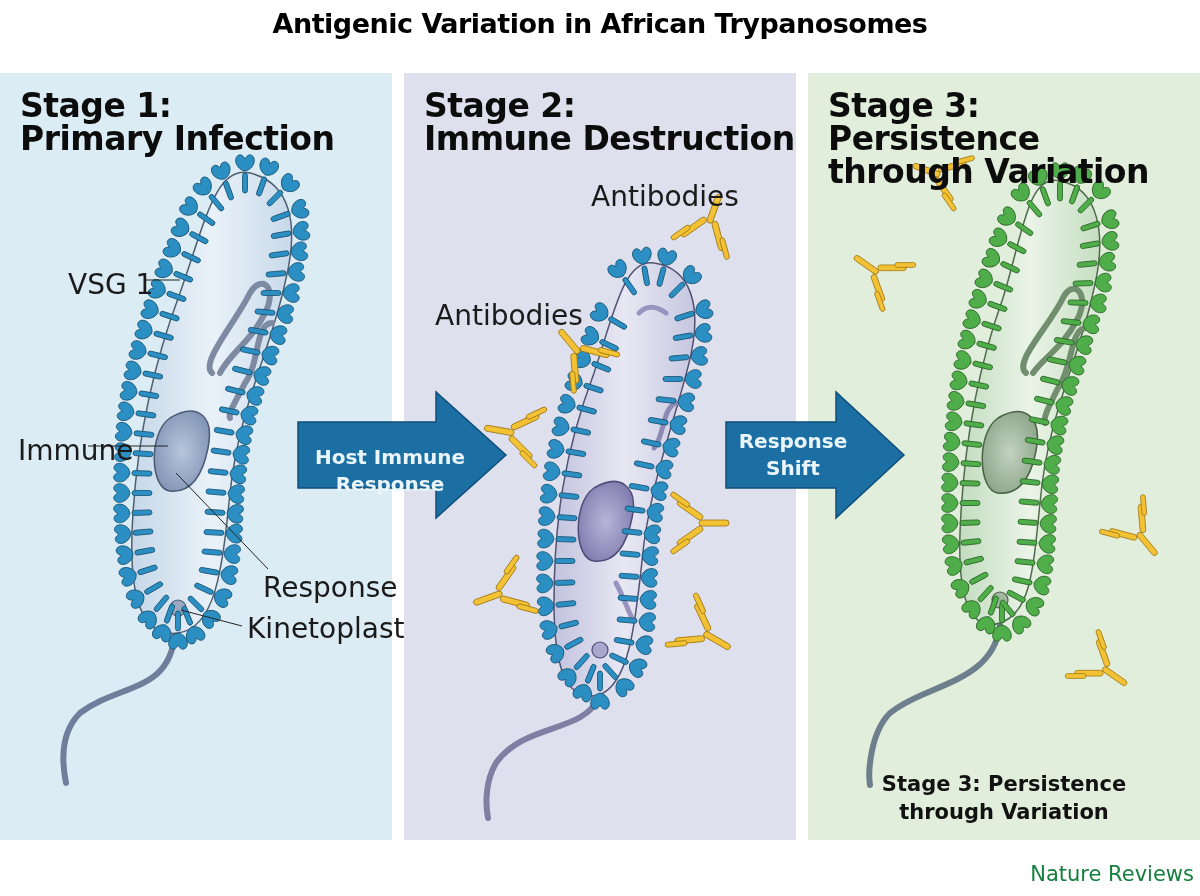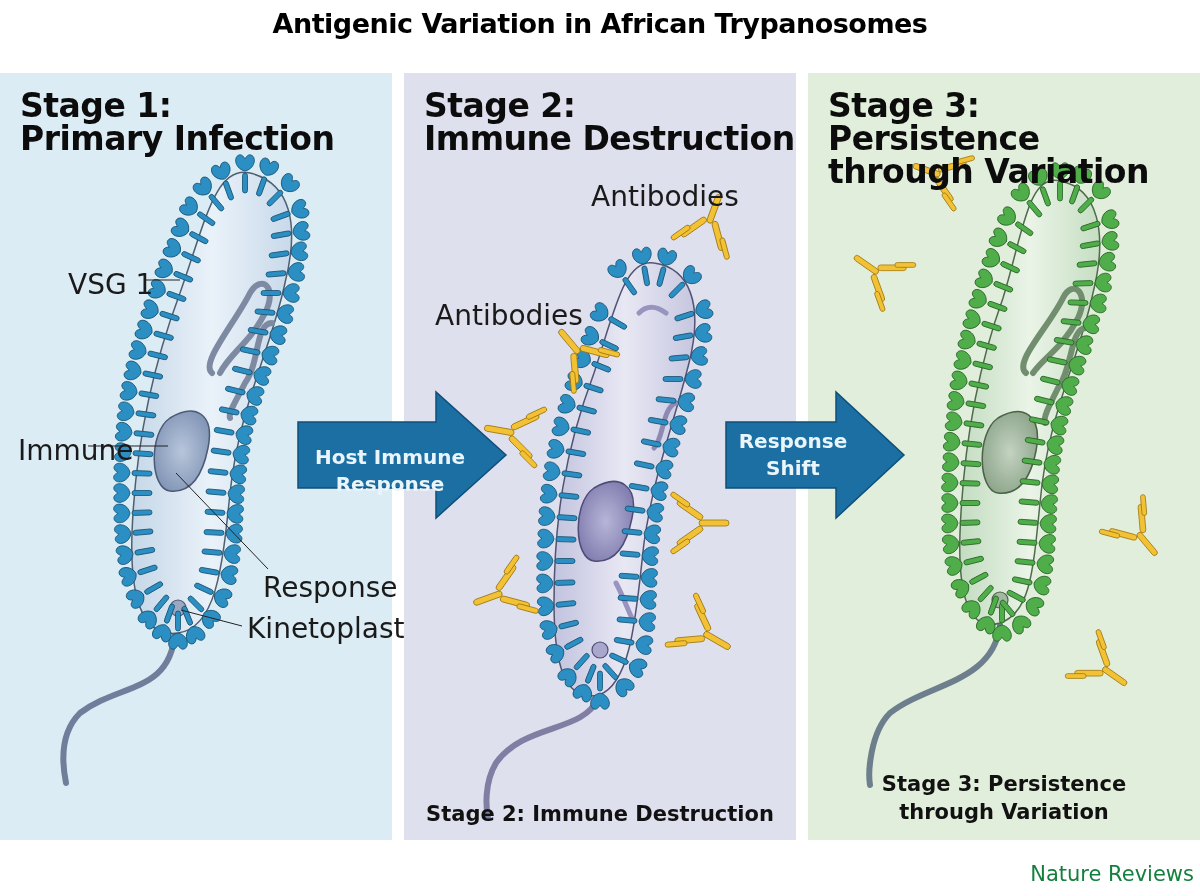--- a/index.html
+++ b/index.html
@@ -234,21 +234,20 @@
     <use href="#ab" transform="translate(98,520) rotate(70)"></use>
     <use href="#ab" transform="translate(295,450) rotate(-90)"></use>
     <use href="#ab" transform="translate(300,560) rotate(-60)"></use>
   </svg>
   <div class="head">
     <div>Stage 2:</div>
     <div>Immune Destruction</div>
   </div>
   <div class="lbl" style="left:187px; top:107px;">Antibodies</div>
   <div class="lbl" style="left:31px; top:226px;">Antibodies</div>
-  <div class="foot foot1">Stage 2: Immune Destruction</div>
 </div>
 
 <div class="panel p3">
   <svg class="art" width="392" height="767" viewBox="0 0 392 767">
     <defs>
       <linearGradient id="body3" x1="0" x2="1" y1="0" y2="0">
         <stop offset="0" stop-color="#c3dcc0"></stop>
           <stop offset="0.5" stop-color="#eaf4e7"></stop>
           <stop offset="1" stop-color="#c6dec2"></stop>
       </linearGradient>

